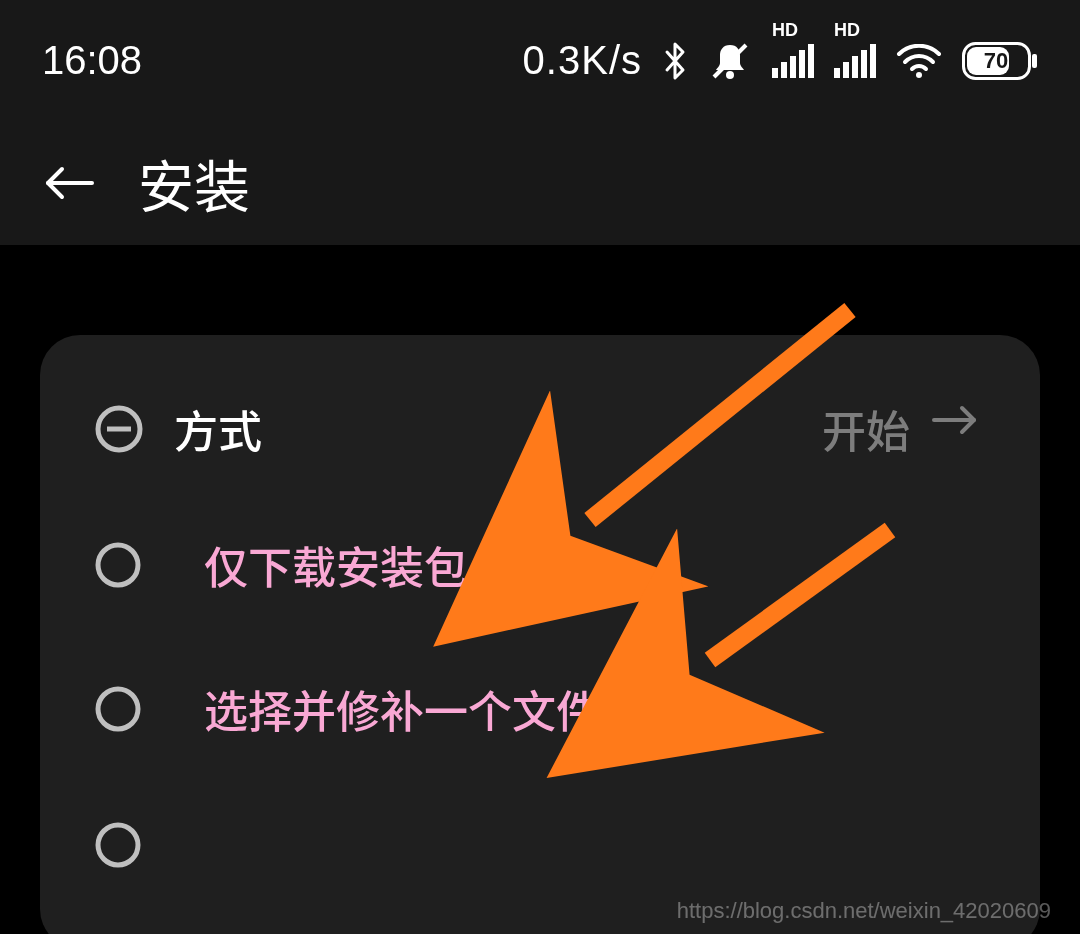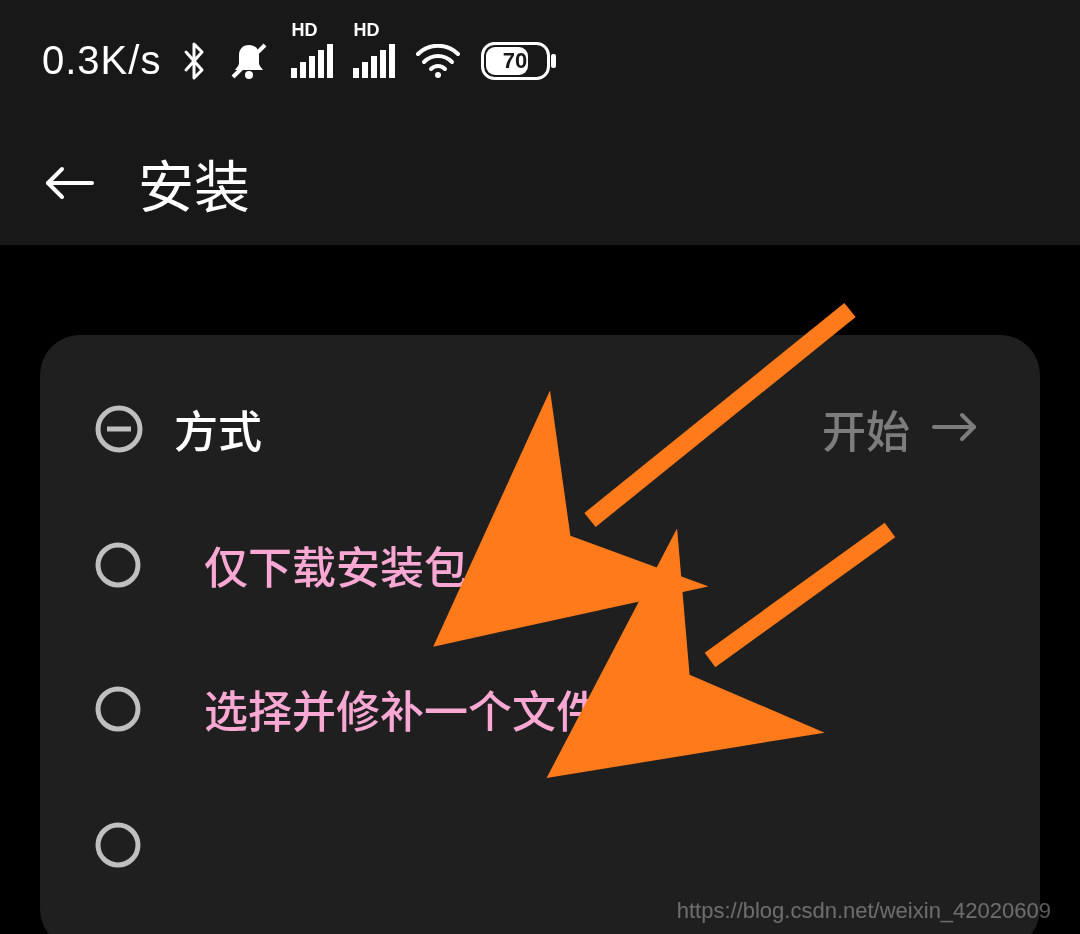--- a/index.html
+++ b/index.html
@@ -54,21 +54,21 @@
     align-items: center;
     padding: 32px 60px 32px 54px;
     font-size: 44px;
     font-weight: 500;
   }
   .row .bullet { width: 80px; display: flex; align-items: center; }
   .row .label { flex: 1; }
   .row.head .label { color: #fff; }
   .row.head .link {
     color: #7d7d7d;
-    display: flex; align-items: center; gap: 20px;
+    display: flex; gap: 20px;
     font-size: 44px;
   }
   .row.option .label { color: #f9a8d4; padding-left: 30px; }
   .row.option { padding-top: 40px; padding-bottom: 40px; }
 
   
   .annotation-layer {
     position: absolute; inset: 0;
     pointer-events: none;
   }
@@ -79,20 +79,23 @@
     right: 29px; bottom: 10px;
     color: rgba(255,255,255,0.35);
     font-size: 22px;
     font-family: Arial, sans-serif;
   }
 </style>
 </head>
 <body>
 
 <div class="statusbar">
+  <div class="status-left">
+    <span>16:08</span>
+  </div>
   <div class="status-right">
     <span class="net">0.3K/s</span>
 
     <span class="icon-wrap">
       <svg width="26" height="42" viewBox="0 0 26 42" fill="none" stroke="#fff" stroke-width="3" stroke-linejoin="round" stroke-linecap="round">
         <path d="M5 12 L21 30 L13 38 L13 4 L21 12 L5 30"></path>
       </svg>
     </span>
 
     <span class="icon-wrap">

